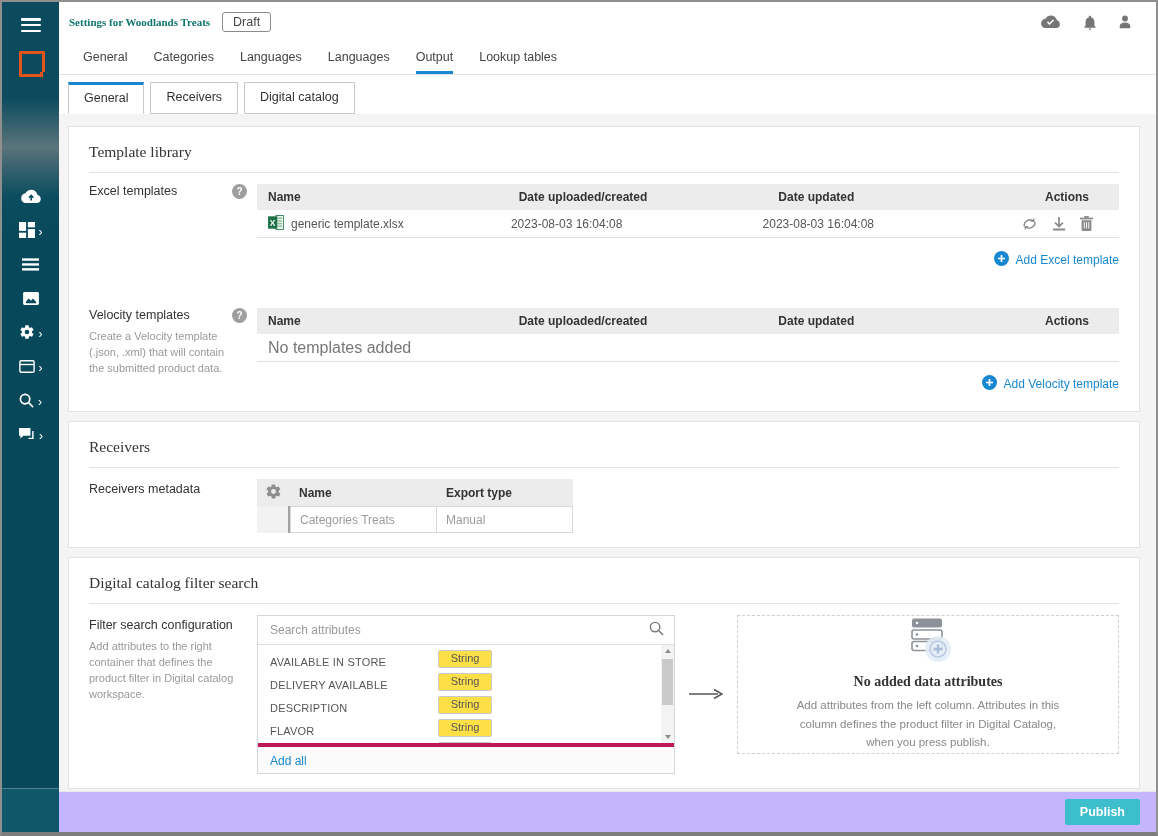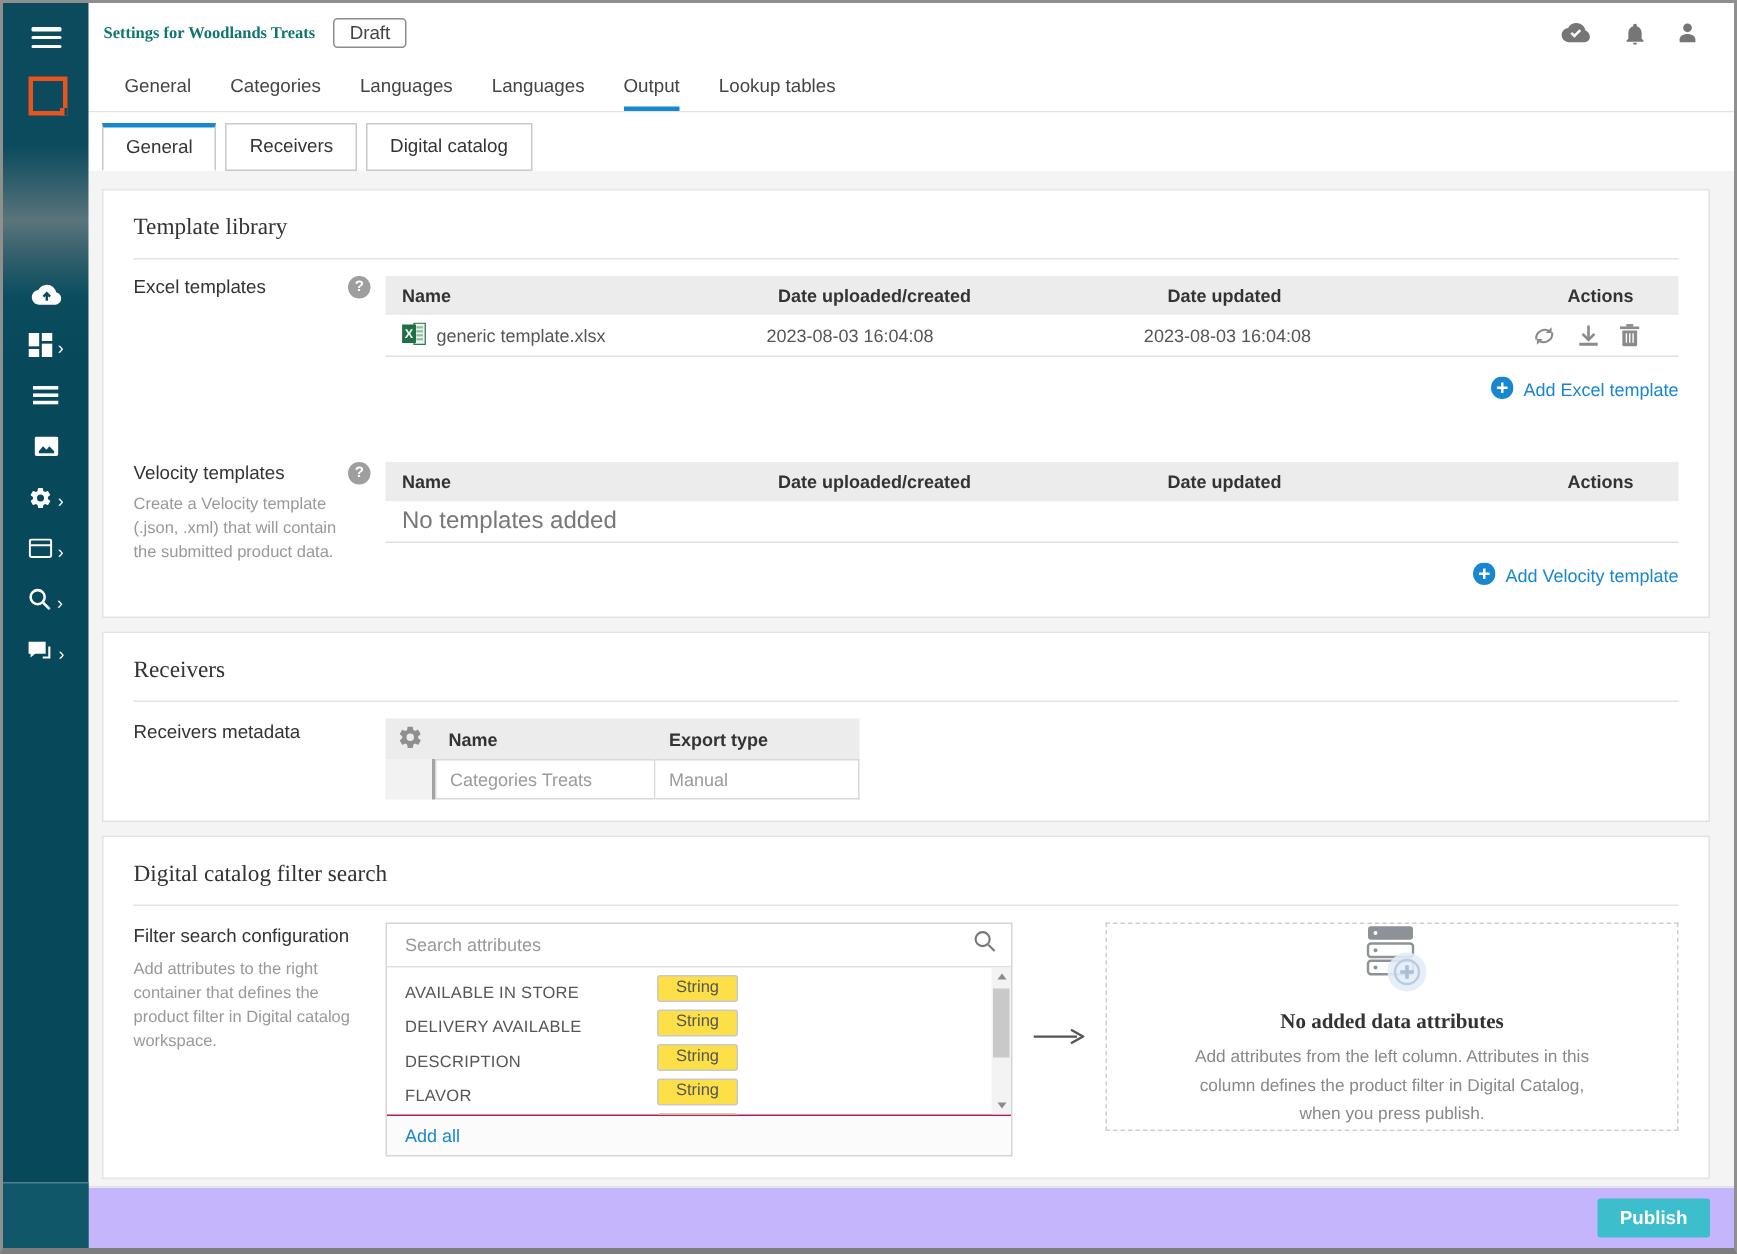--- a/index.html
+++ b/index.html
@@ -93,21 +93,21 @@
   .attr-badge{border:1px solid #c9c9c9;border-radius:2px;width:52px;height:16px;line-height:15px;
     text-align:center;font-size:11px;color:#555;background:#fde047;box-sizing:content-box;}
   .scrollbar{position:absolute;top:0;right:0;width:13px;height:98px;background:#f3f3f3;}
   .sb-arrow{position:absolute;left:0;width:13px;height:12px;cursor:pointer;}
   .sb-arrow.up{top:0;}
   .sb-arrow.down{bottom:0;}
   .sb-arrow i{position:absolute;left:3.5px;border-left:3px solid transparent;border-right:3px solid transparent;}
   .sb-arrow.up i{top:4px;border-bottom:4px solid #8b8b8b;}
   .sb-arrow.down i{top:4px;border-top:4px solid #8b8b8b;}
   .sb-thumb{position:absolute;left:1px;top:14px;width:11px;height:46px;background:#c9c9c9;cursor:grab;}
-  .attr-footer{border-top:1px solid #be185d;background:#fbfbfb;padding:4px 12px;}
+  .attr-footer{border-top:4px solid #be185d;background:#fbfbfb;padding:4px 12px;}
   .attr-footer a{font-size:12px;color:#1787d1;text-decoration:none;cursor:pointer;}
   .arrow-col{width:62px;flex:0 0 62px;display:flex;align-items:center;justify-content:center;}
   .empty-box{flex:1;border:1px dashed #cfcfcf;background:#fff;height:139px;box-sizing:border-box;
     display:flex;flex-direction:column;align-items:center;justify-content:center;text-align:center;padding:0 55px;}
   .empty-title{font-family:"Liberation Serif",serif;font-size:14px;font-weight:bold;color:#333;margin-top:7px;}
   .empty-desc{font-size:11.5px;color:#888;line-height:1.65;margin-top:6px;max-width:540px;}
 
   
   .page-footer{height:40px;background:#c4b5fd;border-top:1px solid #e8e8e8;display:flex;align-items:center;
     justify-content:flex-end;padding-right:16px;}

